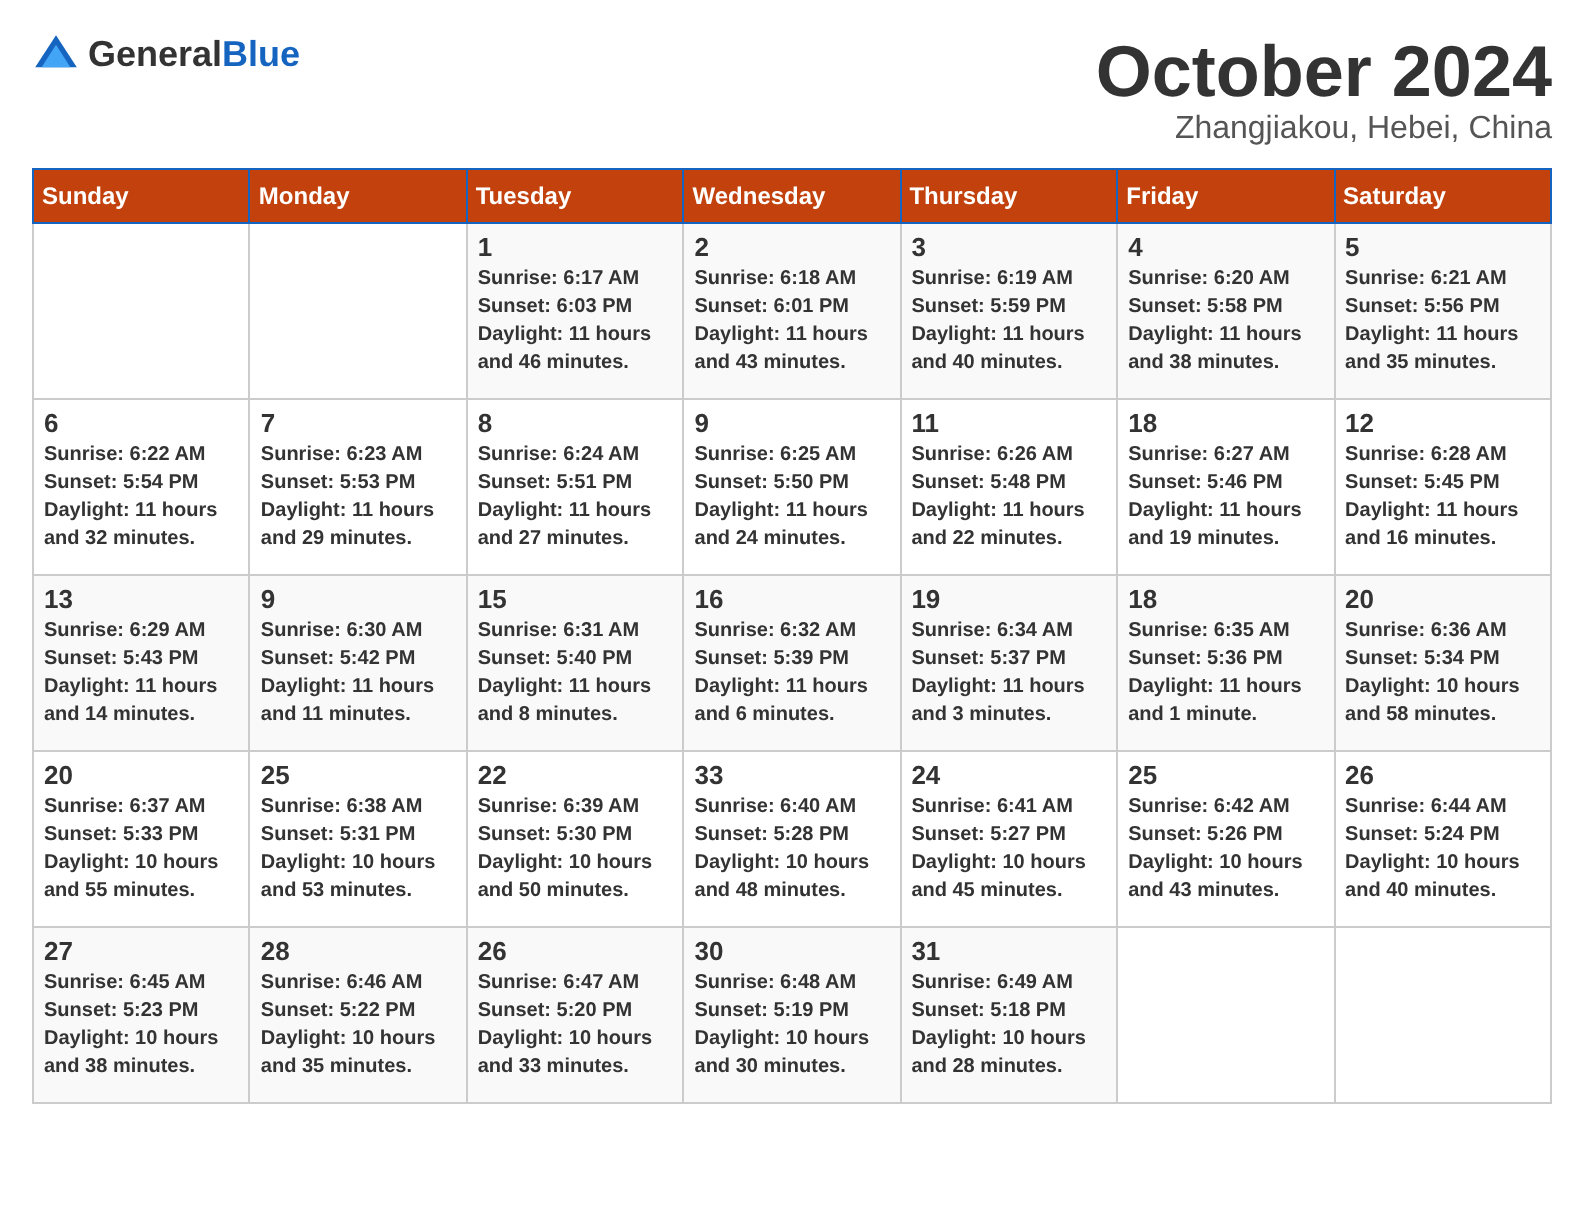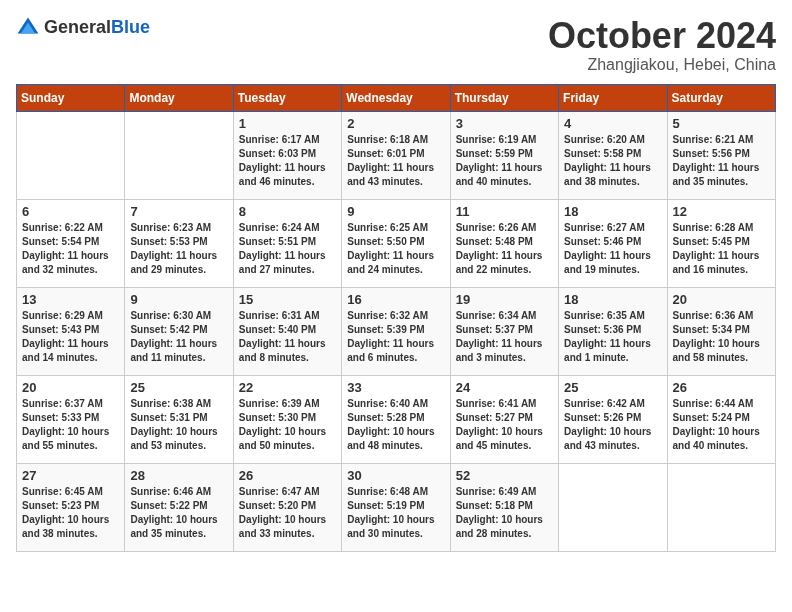--- a/index.html
+++ b/index.html
@@ -253,20 +253,20 @@
         </td>
         <td>
           <span class="day-number">26</span>
           <div class="day-info">Sunrise: 6:47 AM<br>Sunset: 5:20 PM<br>Daylight: 10 hours and 33 minutes.</div>
         </td>
         <td>
           <span class="day-number">30</span>
           <div class="day-info">Sunrise: 6:48 AM<br>Sunset: 5:19 PM<br>Daylight: 10 hours and 30 minutes.</div>
         </td>
         <td>
-          <span class="day-number">52</span>
+          <span class="day-number">31</span>
           <div class="day-info">Sunrise: 6:49 AM<br>Sunset: 5:18 PM<br>Daylight: 10 hours and 28 minutes.</div>
         </td>
         <td class="empty-cell"></td>
         <td class="empty-cell"></td>
       </tr>
     </tbody>
 </table>
 
 </body></html>

